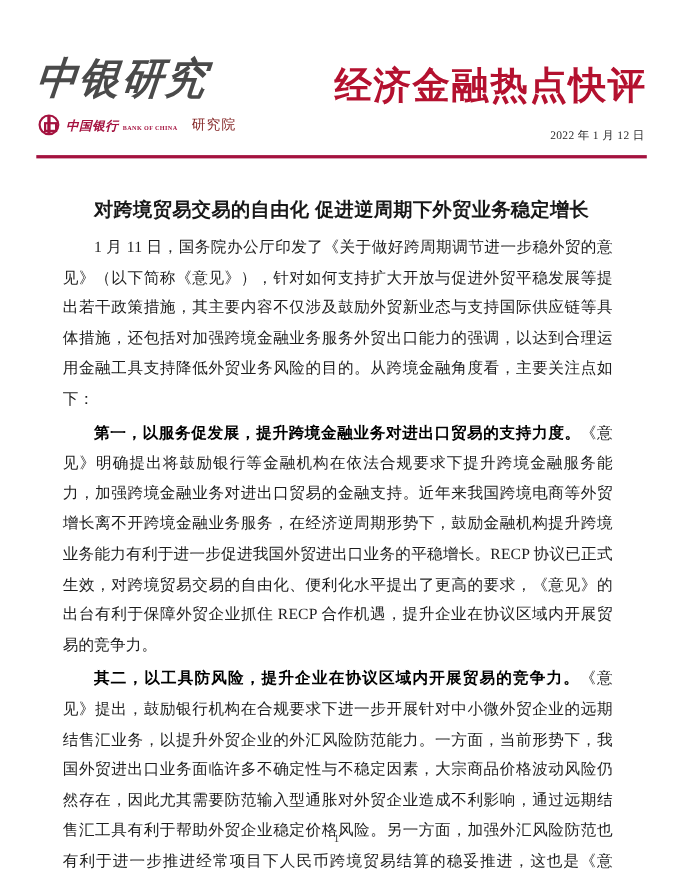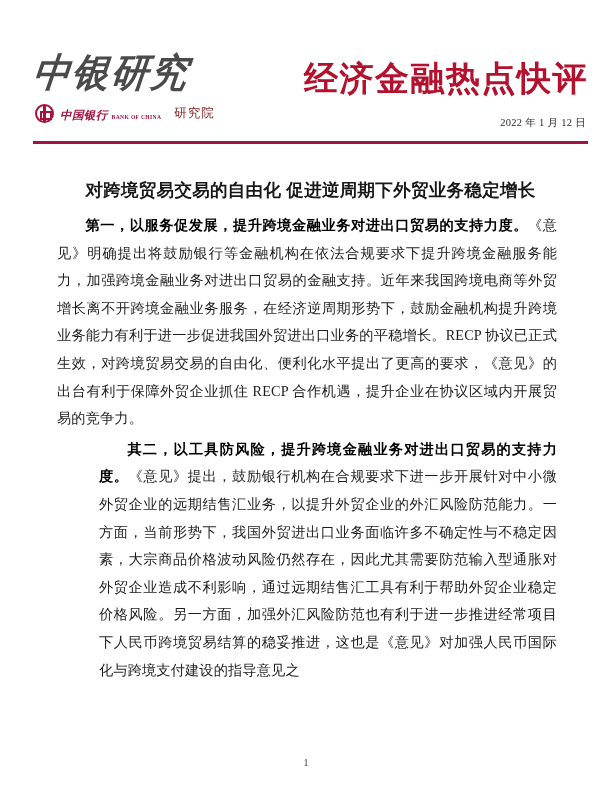--- a/index.html
+++ b/index.html
@@ -179,21 +179,20 @@
     line-height: 27.6px;
     text-align: justify;
     text-justify: inter-character;
     text-indent: 2em;
     margin: 0 0 0.5px 0;
     color: #1d1d1d;
     letter-spacing: 0.15px;
   }
   .para + .para {
     margin-top: 3px;
-    margin-left: 42px;
   }
 
   .lead {
     font-weight: 700;
     color: #000000;
   }
 
   .page-number {
     position: absolute;
     left: 0;
@@ -230,22 +229,25 @@
       <span>2022 年 1 月 12 日</span>
     </div>
 
     <div class="rule"></div>
   </div>
 
   <div class="doc-title">对跨境贸易交易的自由化  促进逆周期下外贸业务稳定增长</div>
 
   <div class="body-col">
     <p class="para">
+      <span class="lead"></span><span>1 月 11 日，国务院办公厅印发了《关于做好跨周期调节进一步稳外贸的意见》（以下简称《意见》），针对如何支持扩大开放与促进外贸平稳发展等提出若干政策措施，其主要内容不仅涉及鼓励外贸新业态与支持国际供应链等具体措施，还包括对加强跨境金融业务服务外贸出口能力的强调，以达到合理运用金融工具支持降低外贸业务风险的目的。从跨境金融角度看，主要关注点如下：</span>
+    </p>
+    <p class="para">
       <span class="lead">第一，以服务促发展，提升跨境金融业务对进出口贸易的支持力度。</span><span>《意见》明确提出将鼓励银行等金融机构在依法合规要求下提升跨境金融服务能力，加强跨境金融业务对进出口贸易的金融支持。近年来我国跨境电商等外贸增长离不开跨境金融业务服务，在经济逆周期形势下，鼓励金融机构提升跨境业务能力有利于进一步促进我国外贸进出口业务的平稳增长。RECP 协议已正式生效，对跨境贸易交易的自由化、便利化水平提出了更高的要求，《意见》的出台有利于保障外贸企业抓住 RECP 合作机遇，提升企业在协议区域内开展贸易的竞争力。</span>
     </p>
     <p class="para">
-      <span class="lead">其二，以工具防风险，提升跨境金融业务对进出口贸易的支持力度。</span><span>《意见》提出，鼓励银行机构在合规要求下进一步开展针对中小微外贸企业的远期结售汇业务，以提升外贸企业的外汇风险防范能力。一方面，当前形势下，我国外贸进出口业务面临许多不确定性与不稳定因素，大宗商品价格波动风险仍然存在，因此尤其需要防范输入型通胀对外贸企业造成不利影响，通过远期结售汇工具有利于帮助外贸企业稳定价格风险。另一方面，加强外汇风险防范也有利于进一步推进经常项目下人民币跨境贸易结算的稳妥推进，这也是《意见》对加强人民币国际化与跨境支付建设的指导意见之</span>
+      <span class="lead">其二，以工具防风险，提升企业在协议区域内开展贸易的竞争力。</span><span>《意见》提出，鼓励银行机构在合规要求下进一步开展针对中小微外贸企业的远期结售汇业务，以提升外贸企业的外汇风险防范能力。一方面，当前形势下，我国外贸进出口业务面临许多不确定性与不稳定因素，大宗商品价格波动风险仍然存在，因此尤其需要防范输入型通胀对外贸企业造成不利影响，通过远期结售汇工具有利于帮助外贸企业稳定价格风险。另一方面，加强外汇风险防范也有利于进一步推进经常项目下人民币跨境贸易结算的稳妥推进，这也是《意见》对加强人民币国际化与跨境支付建设的指导意见之</span>
     </p>
   </div>
 
   <div class="page-number">1</div>
 
 </div>
 
 </body></html>

